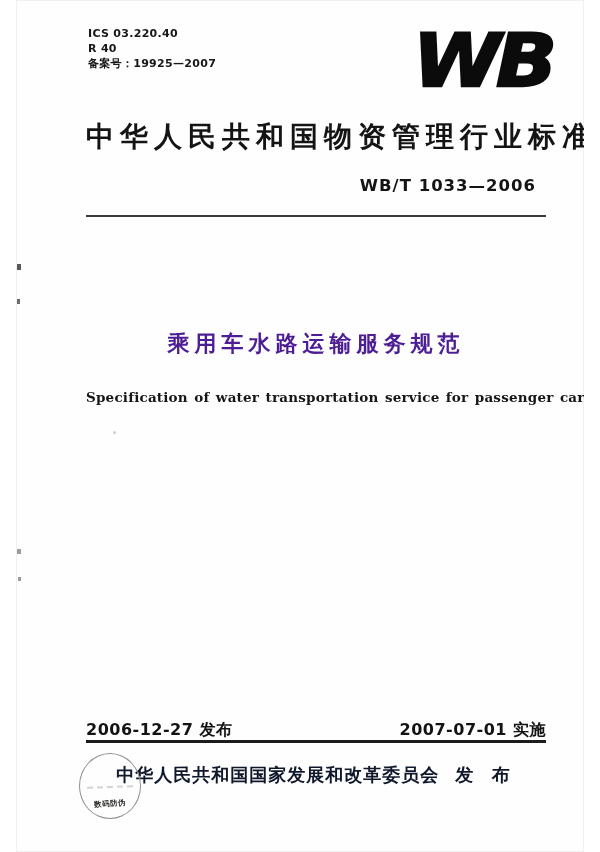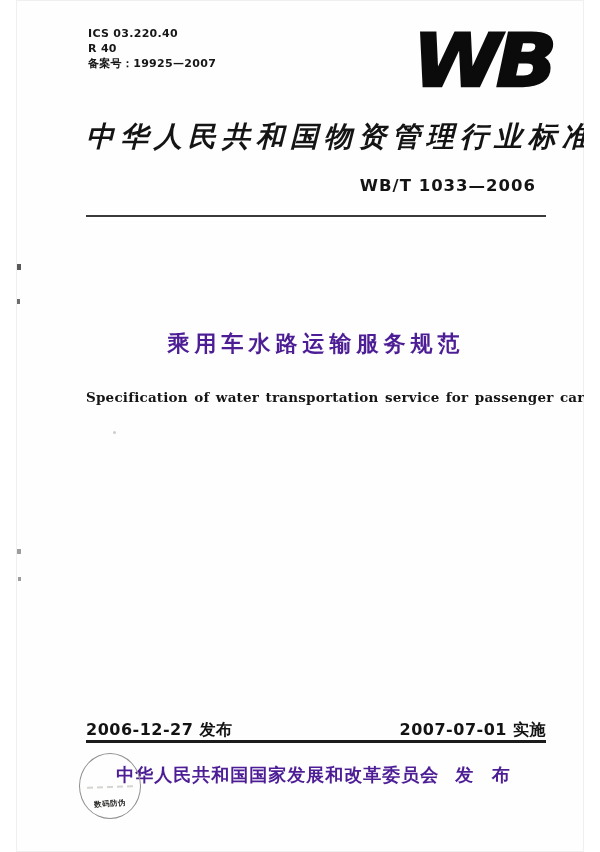--- a/index.html
+++ b/index.html
@@ -48,21 +48,20 @@
     position: absolute;
     left: 70px;
     right: 38px;
     top: 118px;
     text-align: center;
     font-size: 28px;
     font-weight: bold;
     letter-spacing: 6px;
     white-space: nowrap;
     color: #141414;
-    font-style: italic;
   }
   .standard-number {
     position: absolute;
     right: 48px;
     top: 176px;
     font-size: 16.5px;
     font-weight: bold;
     letter-spacing: 1px;
     color: #141414;
   }
@@ -130,21 +129,21 @@
     right: 38px;
     top: 763px;
     display: flex;
     justify-content: center;
     align-items: flex-start;
     gap: 16px;
     font-size: 18px;
     font-weight: bold;
     letter-spacing: 1px;
     white-space: nowrap;
-    color: #4c1d95;
+    color: #0f172a;
   }
   .publish-label { letter-spacing: 6px; }
 
   
   .stamp {
     position: absolute;
     left: 63px;
     top: 753px;
     width: 62px;
     height: 66px;

